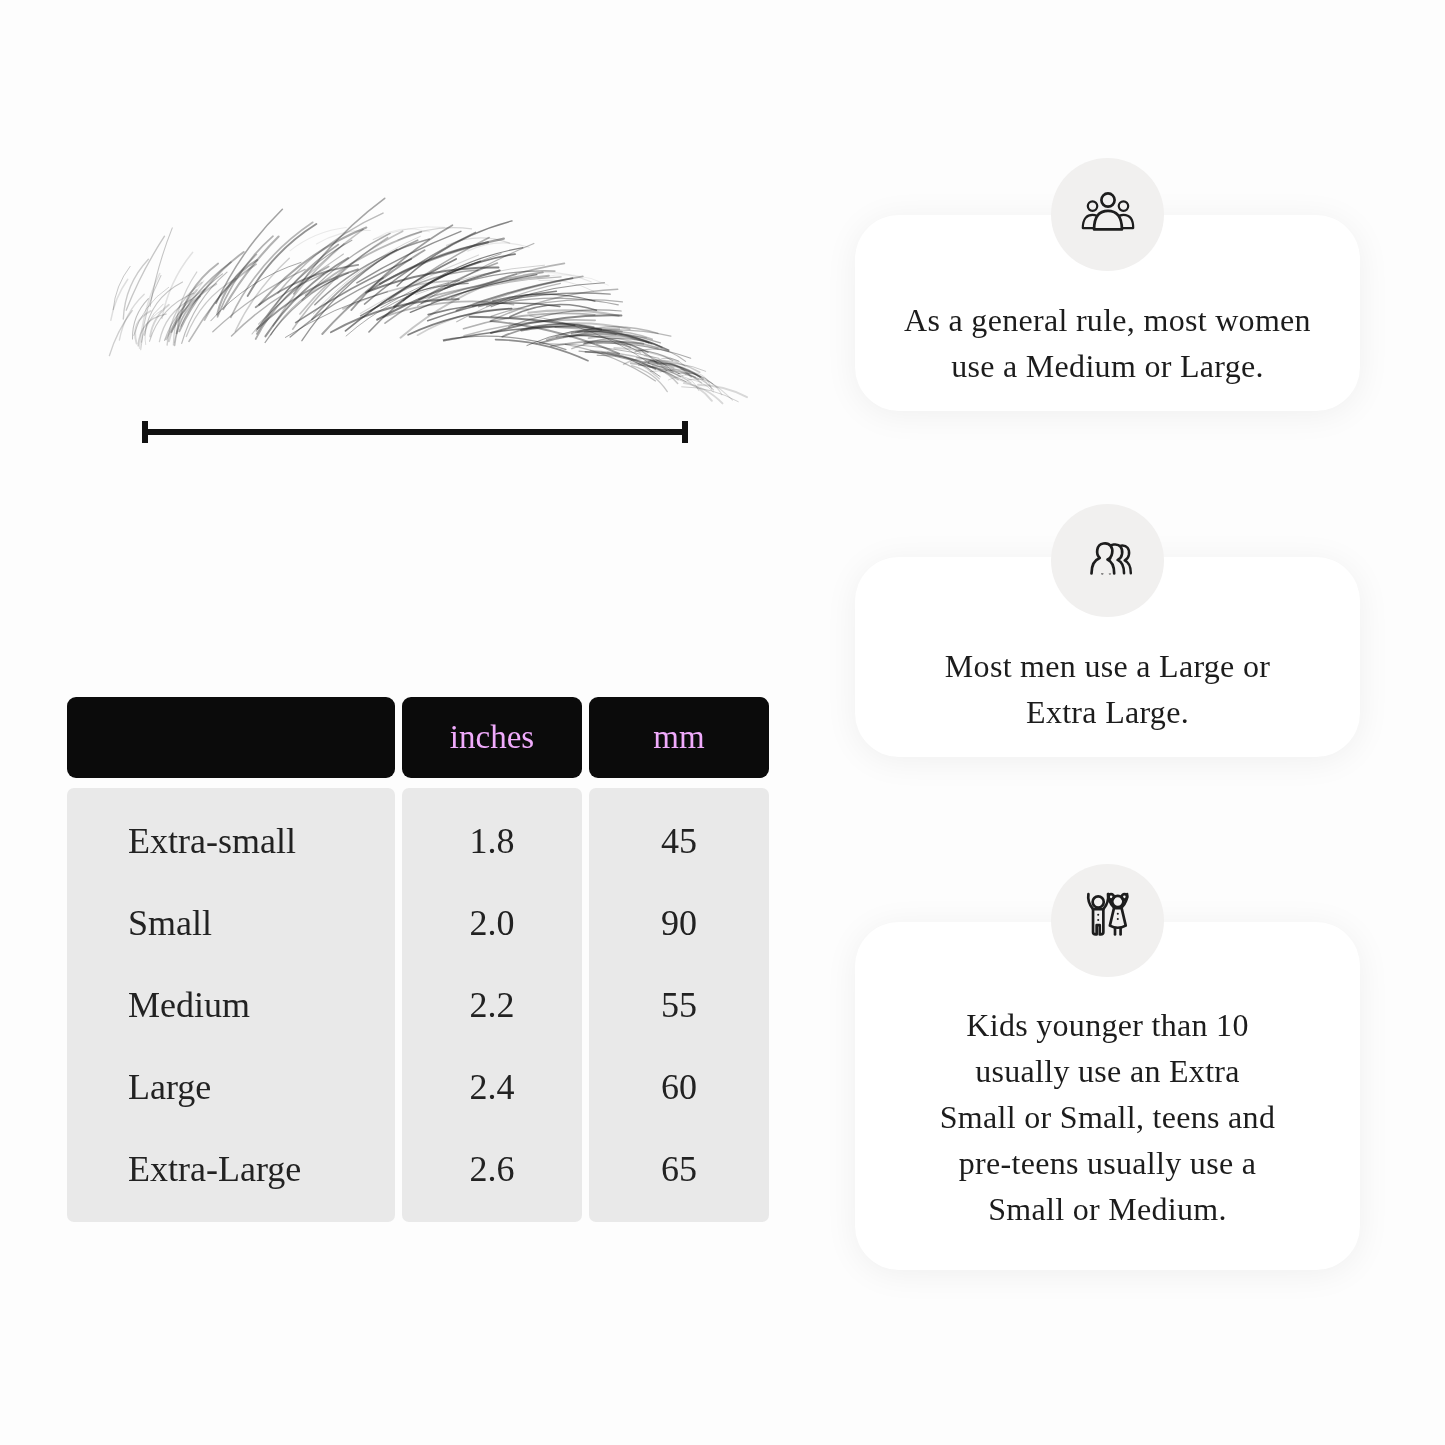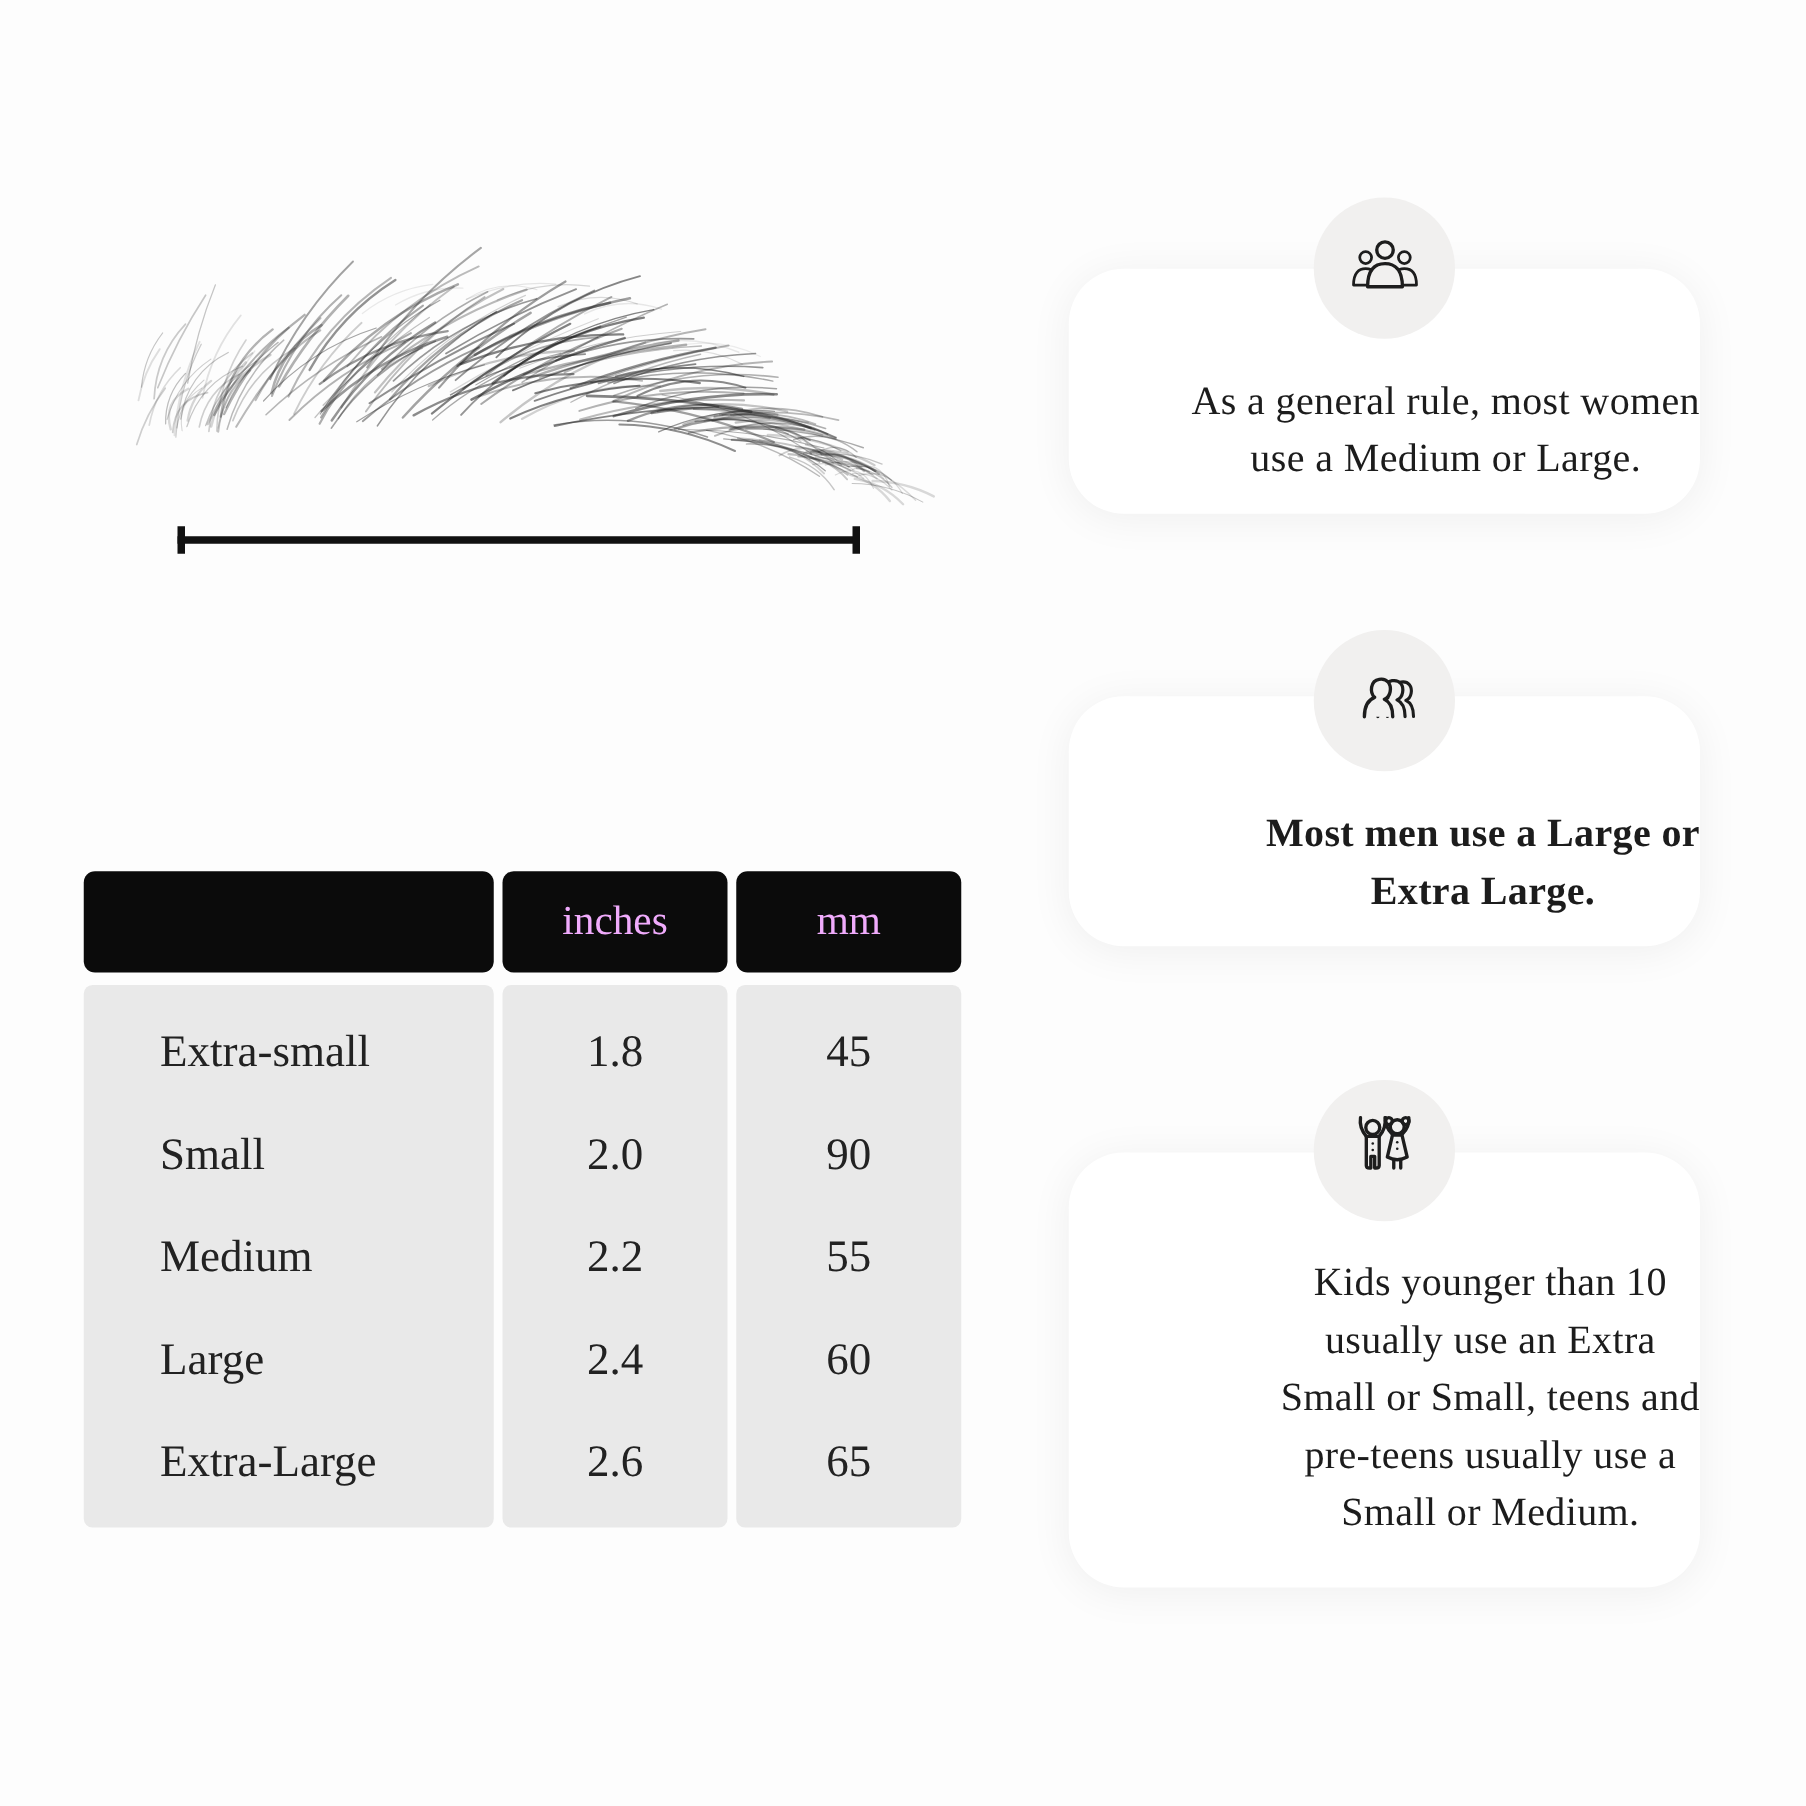--- a/index.html
+++ b/index.html
@@ -31,24 +31,24 @@
     font-size:33px;margin-bottom:10px;
   }
   .tpanel{height:434px;background:#e9e9e9;border-radius:7px;padding-top:12px;box-sizing:border-box;}
   .cell{height:82px;display:flex;align-items:center;font-size:36px;color:#222;}
   .tcol-label .cell{padding-left:61px;}
   .tcol-num .cell{justify-content:center;}
   
   .card{
     position:absolute;left:855px;width:505px;background:#fff;border-radius:44px;
     box-shadow:0 4px 34px rgba(0,0,0,.06);
-    display:flex;align-items:center;justify-content:flex-end;box-sizing:border-box;
+    display:flex;align-items:center;justify-content:center;box-sizing:border-box;
   }
   .card-1{top:215px;height:196px;padding-top:60px;}
-  .card-2{top:557px;height:200px;padding-top:64px;font-weight:bold;}
+  .card-2{top:557px;height:200px;padding-top:64px;}
   .card-3{top:922px;height:348px;padding-top:42px;}
   .card-text{
     font-size:32px;line-height:46px;text-align:center;white-space:pre-line;color:#1c1c1c;
     letter-spacing:.3px;
   }
   .icon-circle{
     position:absolute;left:1051px;width:113px;height:113px;border-radius:50%;
     background:#f1f0ef;display:flex;align-items:center;justify-content:center;
   }
   .ic-1{top:158px;}

